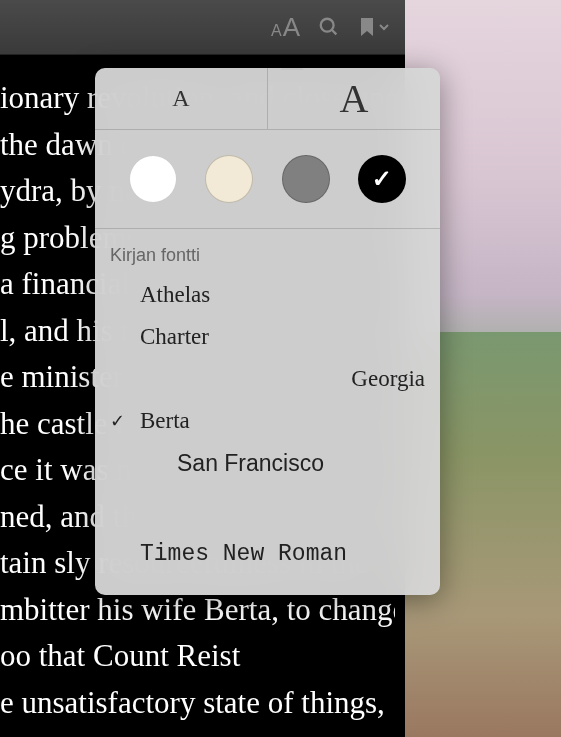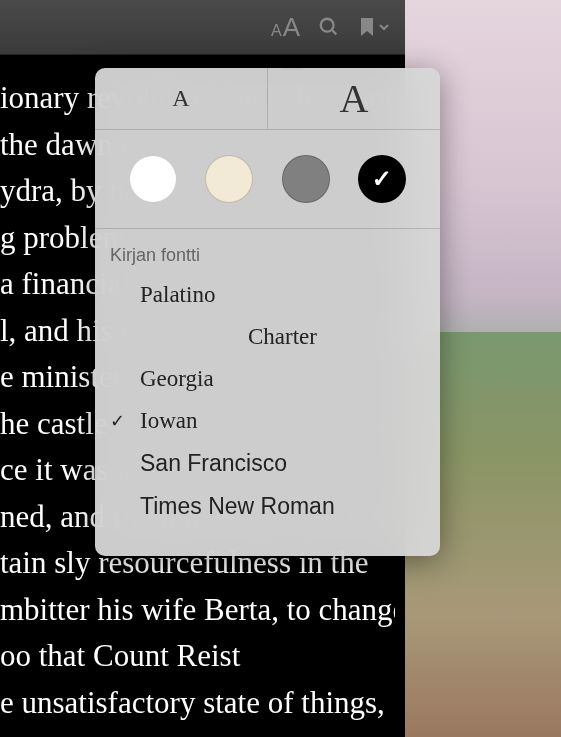--- a/index.html
+++ b/index.html
@@ -180,21 +180,21 @@
     .theme-gray { background: #808080; }
     .theme-black { background: #000000; }
     
     .theme-black .checkmark {
       color: #fff;
       font-size: 24px;
       font-weight: bold;
     }
     
     .font-section {
-      padding: 12px 0 28px 0;
+      padding: 12px 0 20px 0;
     }
     
     .font-header {
       font-size: 18px;
       color: #666;
       padding: 4px 15px 8px 15px;
     }
     
     .font-item {
       display: flex;
@@ -206,27 +206,27 @@
     }
     
     .font-check {
       width: 30px;
       display: inline-block;
       text-align: left;
       font-size: 18px;
     }
     
     .font-athelas { font-family: Georgia, serif; }
-    .font-charter { font-family: Georgia, serif; justify-content: center; }
-    .font-georgia { font-family: Georgia, serif; }
+    .font-charter { font-family: Georgia, serif; }
+    .font-georgia { font-family: Georgia, serif; justify-content: flex-end; }
     .font-iowan { font-family: Georgia, serif; }
     .font-palatino { font-family: Palatino, Georgia, serif; }
-    .font-sanfrancisco { font-family: -apple-system, sans-serif; }
+    .font-sanfrancisco { font-family: -apple-system, sans-serif; margin-left: 37px; }
     .font-seravek { font-family: -apple-system, sans-serif; }
-    .font-times { font-family: Liberation Sans, sans-serif; }
+    .font-times { font-family: Liberation Mono, monospace; margin-top: 48px; }
   </style>
 </head>
 <body>
 
 <div class="desktop-bg"></div>
 
 <div class="reader-window">
   <div class="toolbar">
     <div class="toolbar-icon font-size-icon">
       <span class="small-a">A</span>
@@ -279,33 +279,33 @@
     <div class="theme-circle theme-black">
       <span class="checkmark">✓</span>
     </div>
   </div>
 
   <div class="font-section">
     <div class="font-header">Kirjan fontti</div>
     <div id="font-list">
         <div class="font-item font-athelas">
           <span class="font-check"></span>
-          <span>Palatino</span>
+          <span>Athelas</span>
         </div>
         <div class="font-item font-charter">
           <span class="font-check"></span>
           <span>Charter</span>
         </div>
         <div class="font-item font-georgia">
           <span class="font-check"></span>
           <span>Georgia</span>
         </div>
         <div class="font-item font-iowan">
           <span class="font-check">✓</span>
-          <span>Iowan</span>
+          <span>Berta</span>
         </div>
         <div class="font-item font-sanfrancisco">
           <span class="font-check"></span>
           <span>San Francisco</span>
         </div>
         <div class="font-item font-times">
           <span class="font-check"></span>
           <span>Times New Roman</span>
         </div>
       </div>

